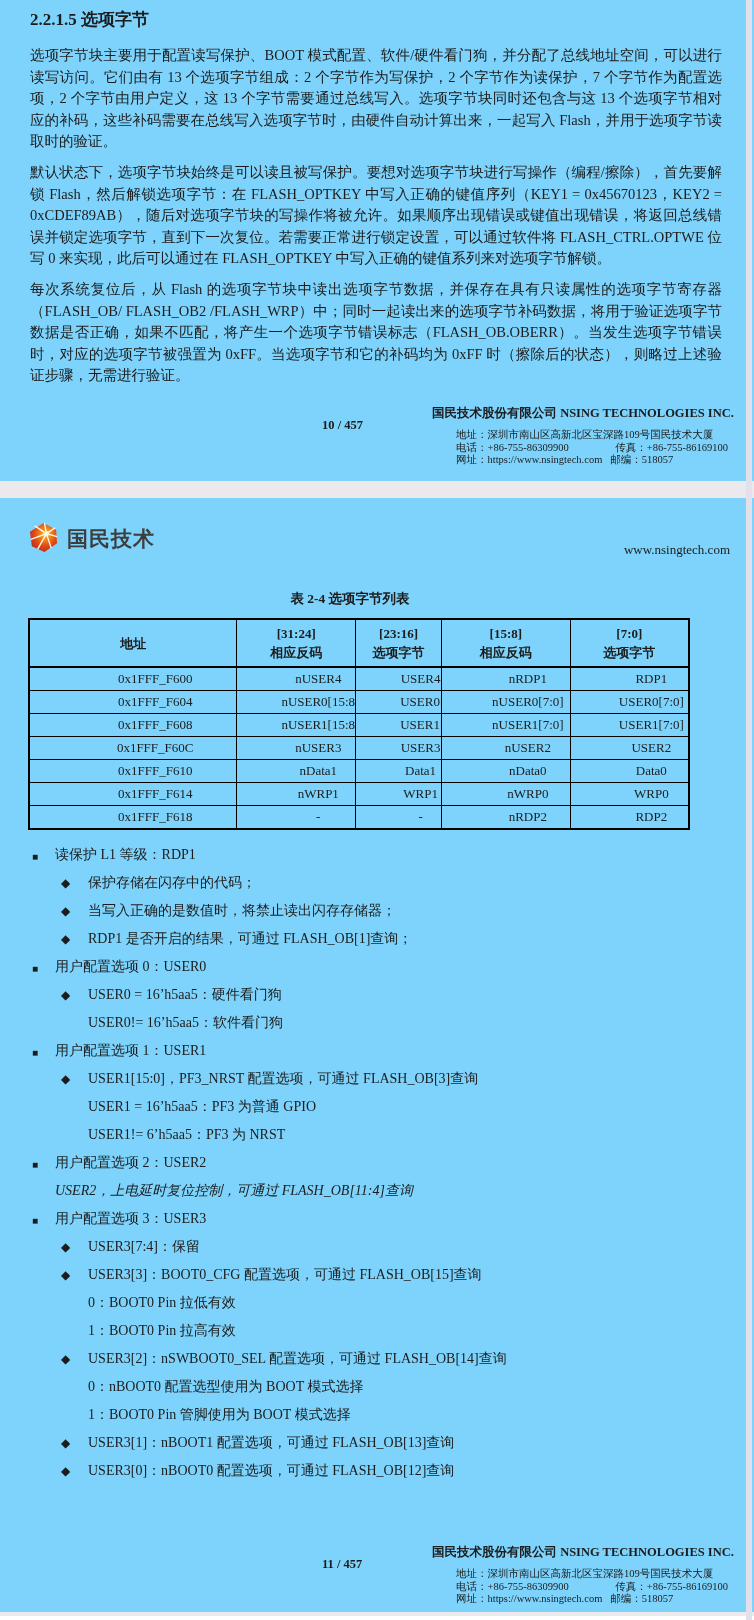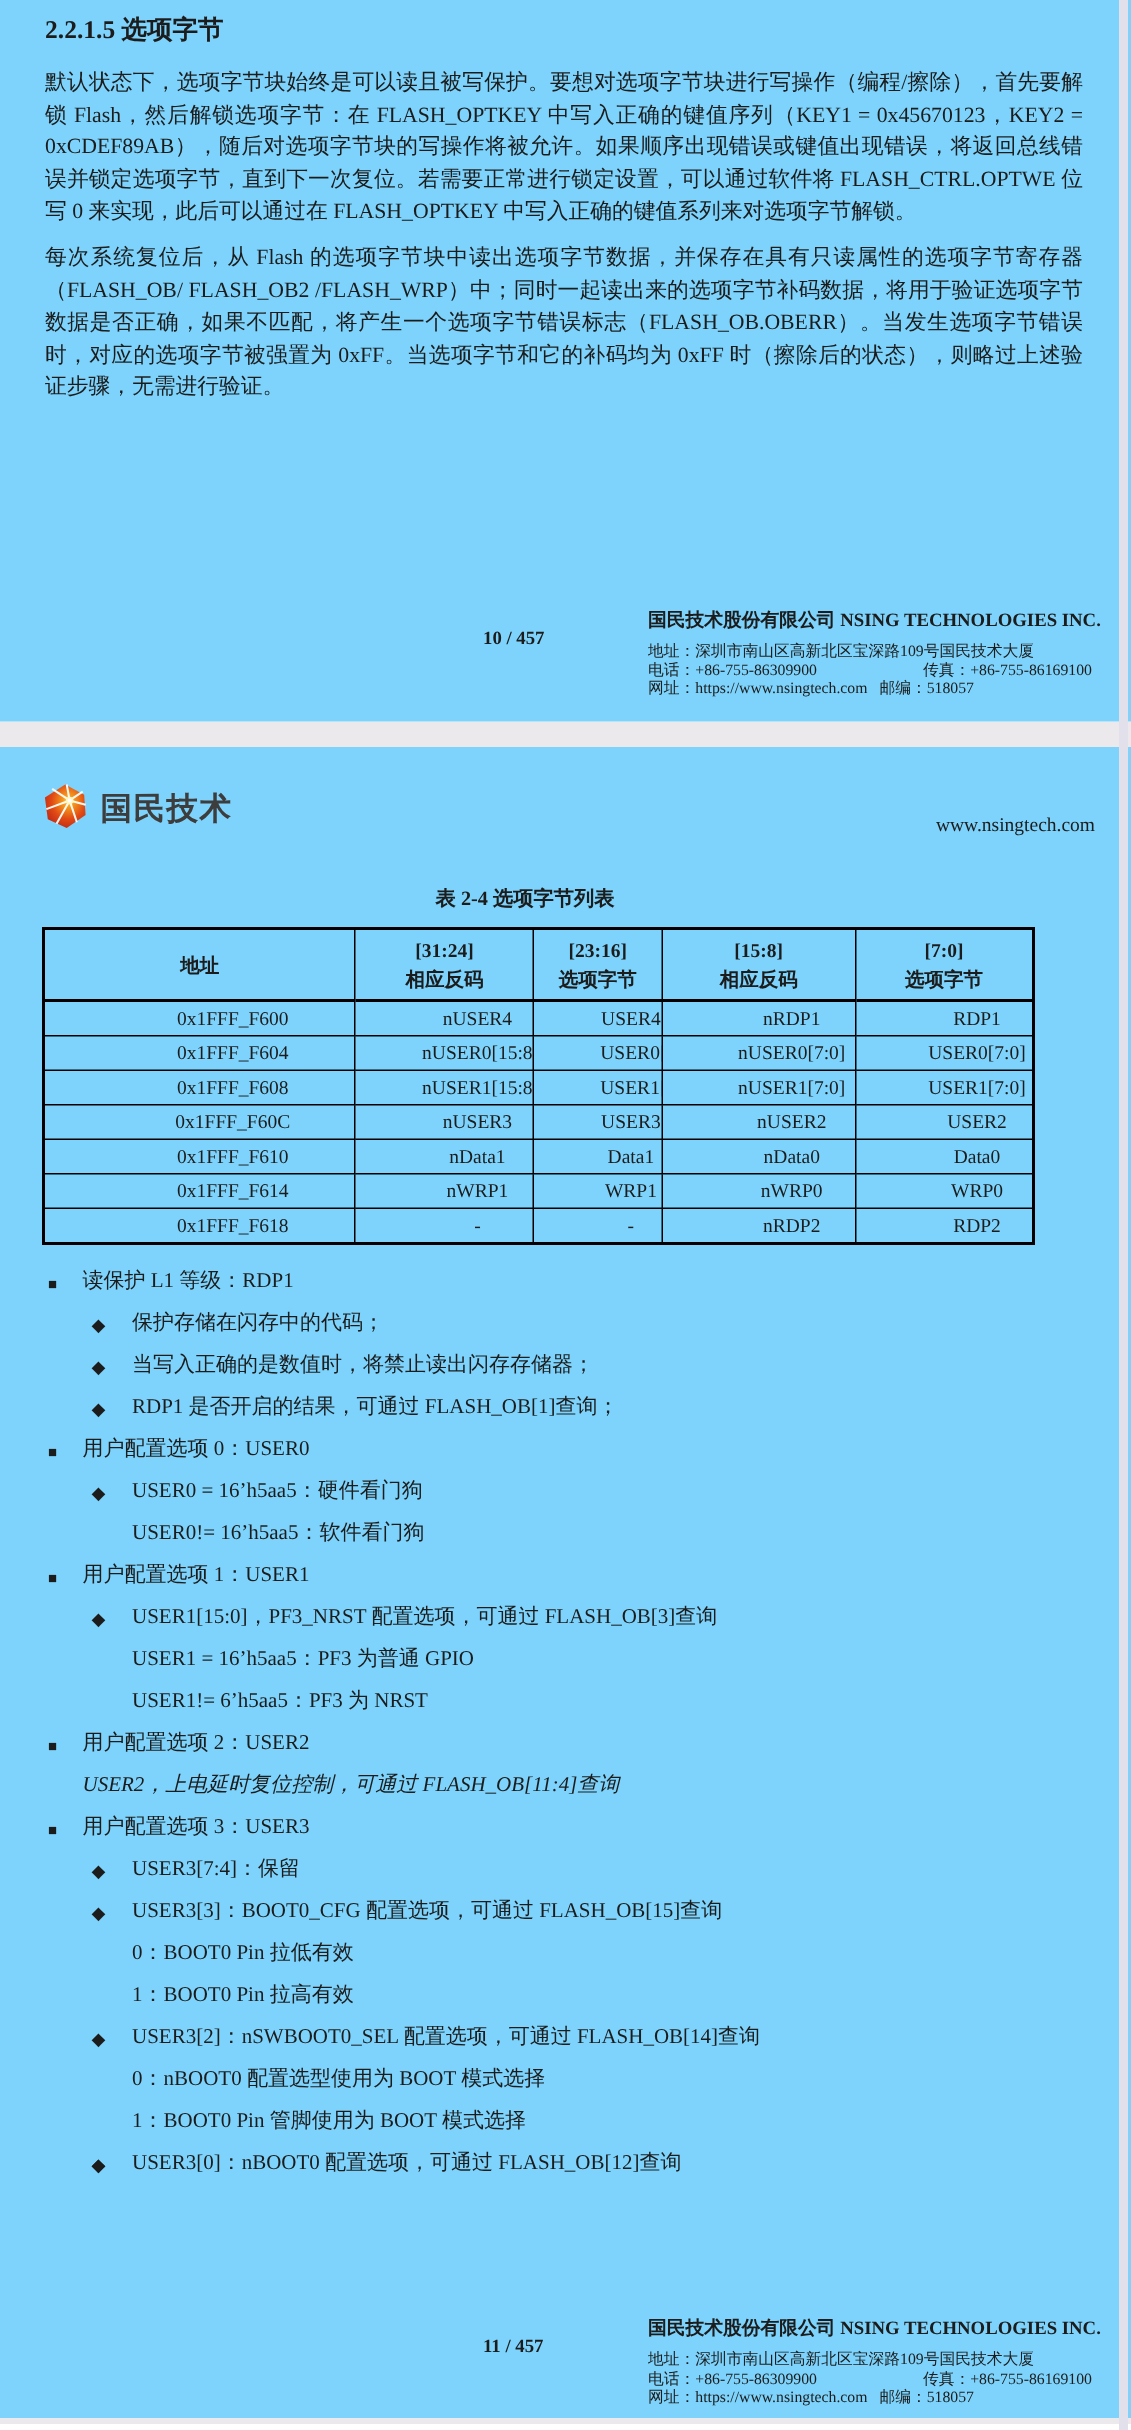--- a/index.html
+++ b/index.html
@@ -28,21 +28,21 @@
   .footer-p2 { bottom:4px; }
   .footer-pagenum {
     position:absolute; left:292px; top:13px;
     font-weight:bold; font-size:12.5px;
   }
   .footer-company { position:absolute; right:0; top:0; width:296px;font-family:Liberation Serif, serif; }
   .footer-company-name {
     font-weight:bold; font-size:12.5px; white-space:nowrap;
     margin-bottom:7px;
   }
-  .footer-line { font-size:10.5px; line-height:12.5px; display:flex; }
+  .footer-line { font-size:10.5px; line-height:12.5px; display:flex;margin-left:24px; }
   .footer-line .fspace { margin-left:auto; }
   .footer-line .fgap { margin-left:8px; }
   
   .page-gap { height:17px; background:#ece9ed; }
   .page-gap-bottom { position:absolute; left:0; bottom:0; width:100%; height:4px; background:#ece9ed; }
   
   .page2 { height:1118px; }
   .p2-header { display:flex; align-items:flex-start; padding:24px 24px 0 28px; }
   .logo-wrap { display:flex; align-items:flex-end; }
   .logo-mark { width:31px; height:31px; display:block; }
@@ -80,20 +80,21 @@
   .li.diamond .marker { left:31px; font-size:12px; top:1px; }
   .li.plain { padding-left:58px; }
   .li.plain1 { padding-left:25px;font-style:italic; }
 </style>
 </head>
 <body>
 
 <div class="page page1">
   <div class="page-inner">
     <h2 class="doc-heading">2.2.1.5 选项字节</h2>
+    <p class="para">选项字节块主要用于配置读写保护、BOOT 模式配置、软件/硬件看门狗，并分配了总线地址空间，可以进行读写访问。它们由有 13 个选项字节组成：2 个字节作为写保护，2 个字节作为读保护，7 个字节作为配置选项，2 个字节由用户定义，这 13 个字节需要通过总线写入。选项字节块同时还包含与这 13 个选项字节相对应的补码，这些补码需要在总线写入选项字节时，由硬件自动计算出来，一起写入 Flash，并用于选项字节读取时的验证。</p>
     <p class="para">默认状态下，选项字节块始终是可以读且被写保护。要想对选项字节块进行写操作（编程/擦除），首先要解锁 Flash，然后解锁选项字节：在 FLASH_OPTKEY 中写入正确的键值序列（KEY1 = 0x45670123，KEY2 = 0xCDEF89AB），随后对选项字节块的写操作将被允许。如果顺序出现错误或键值出现错误，将返回总线错误并锁定选项字节，直到下一次复位。若需要正常进行锁定设置，可以通过软件将 FLASH_CTRL.OPTWE 位写 0 来实现，此后可以通过在 FLASH_OPTKEY 中写入正确的键值系列来对选项字节解锁。</p>
     <p class="para">每次系统复位后，从 Flash 的选项字节块中读出选项字节数据，并保存在具有只读属性的选项字节寄存器（FLASH_OB/ FLASH_OB2 /FLASH_WRP）中；同时一起读出来的选项字节补码数据，将用于验证选项字节数据是否正确，如果不匹配，将产生一个选项字节错误标志（FLASH_OB.OBERR）。当发生选项字节错误时，对应的选项字节被强置为 0xFF。当选项字节和它的补码均为 0xFF 时（擦除后的状态），则略过上述验证步骤，无需进行验证。</p>
   </div>
   <div class="footer footer-p1">
     <div class="footer-pagenum">10 / 457</div>
     <div class="footer-company">
       <div class="footer-company-name">国民技术股份有限公司 NSING TECHNOLOGIES INC.</div>
       <div class="footer-line">
           <span>地址：深圳市南山区高新北区宝深路109号国民技术大厦</span>
         </div>
@@ -243,21 +244,21 @@
       <div class="li square"><span class="marker">■</span><span>用户配置选项 2：USER2</span></div>
       <div class="li plain1"><span>USER2，上电延时复位控制，可通过  FLASH_OB[11:4]查询</span></div>
       <div class="li square"><span class="marker">■</span><span>用户配置选项 3：USER3</span></div>
       <div class="li diamond"><span class="marker">◆</span><span>USER3[7:4]：保留</span></div>
       <div class="li diamond"><span class="marker">◆</span><span>USER3[3]：BOOT0_CFG 配置选项，可通过 FLASH_OB[15]查询</span></div>
       <div class="li plain"><span>0：BOOT0 Pin 拉低有效</span></div>
       <div class="li plain"><span>1：BOOT0 Pin 拉高有效</span></div>
       <div class="li diamond"><span class="marker">◆</span><span>USER3[2]：nSWBOOT0_SEL 配置选项，可通过 FLASH_OB[14]查询</span></div>
       <div class="li plain"><span>0：nBOOT0 配置选型使用为 BOOT 模式选择</span></div>
       <div class="li plain"><span>1：BOOT0 Pin 管脚使用为 BOOT 模式选择</span></div>
-      <div class="li diamond"><span class="marker">◆</span></div>
+      <div class="li diamond"><span class="marker">◆</span><span>USER3[1]：nBOOT1 配置选项，可通过 FLASH_OB[13]查询</span></div>
       <div class="li diamond"><span class="marker">◆</span><span>USER3[0]：nBOOT0 配置选项，可通过 FLASH_OB[12]查询</span></div>
     </div>
 
   <div class="footer footer-p2">
     <div class="footer-pagenum">11 / 457</div>
     <div class="footer-company">
       <div class="footer-company-name">国民技术股份有限公司 NSING TECHNOLOGIES INC.</div>
       <div class="footer-line">
           <span>地址：深圳市南山区高新北区宝深路109号国民技术大厦</span>
         </div>

